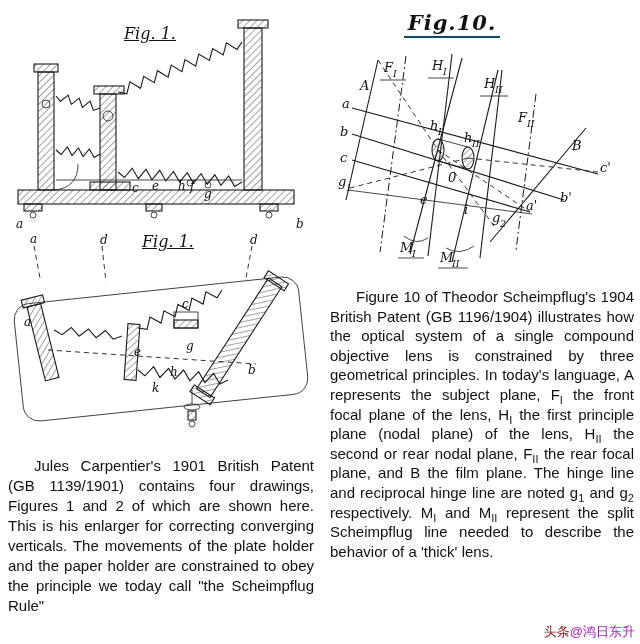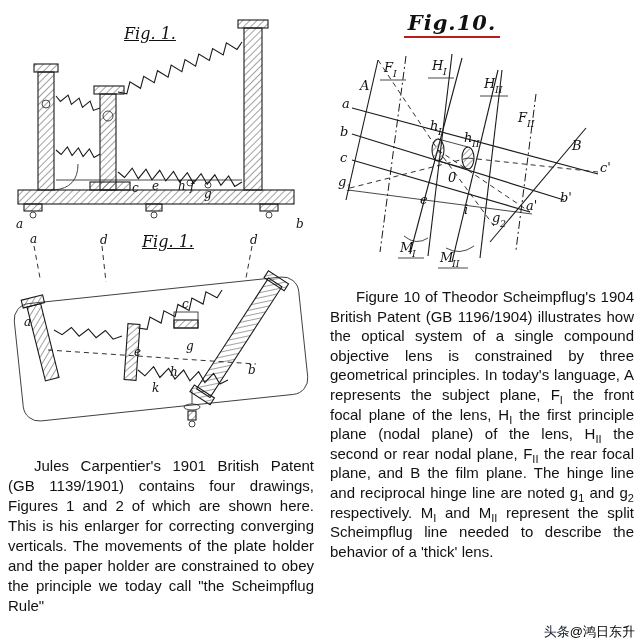--- a/index.html
+++ b/index.html
@@ -1,40 +1,40 @@
 <!DOCTYPE html>
 <html><head>
 <meta charset="utf-8">
 <style>
   html,body{margin:0;padding:0;background:#fff;width:640px;height:644px;
     font-family:"Liberation Sans",sans-serif;color:#111;overflow:hidden}
   .page{position:relative;width:640px;height:644px;background:#fff}
   .fig-title{position:absolute;font:italic 16px "DejaVu Serif",serif;text-decoration:underline;white-space:nowrap}
   #fig10-title{position:absolute;left:404px;top:10px;width:96px;text-align:center;
-    font:italic 700 21px "DejaVu Serif",serif;letter-spacing:1px;border-bottom:2px solid #b91c1c;padding-bottom:1px}
+    font:italic 700 21px "DejaVu Serif",serif;letter-spacing:1px;border-bottom:2px solid #0c4a6e;padding-bottom:1px}
   .caption{position:absolute;text-align:justify;font-size:15px;margin:0}
   #caption-left{left:8px;top:456px;width:306px;line-height:20px;text-indent:26px}
   #caption-right{left:330px;top:287px;width:304px;line-height:19.6px;text-indent:26px}
   sub{font-size:11px;line-height:0}
   .dlbl{font:italic 13px "DejaVu Serif",serif;fill:#111}
   .dsub{font:italic 9.5px "DejaVu Serif",serif;fill:#111}
   .slbl{font:italic 12px "DejaVu Serif",serif;fill:#111}
   svg{position:absolute}
   #fig1-svg{left:4px;top:4px}
   #fig2-svg{left:4px;top:232px}
   #fig10-svg{left:326px;top:2px}
   .ln{stroke:#1a1a1a;stroke-width:1.1;fill:none}
   .thin{stroke:#1a1a1a;stroke-width:0.8;fill:none}
   .dash{stroke:#1a1a1a;stroke-width:0.9;fill:none;stroke-dasharray:5 4}
   .dashdot{stroke:#1a1a1a;stroke-width:1;fill:none;stroke-dasharray:8 3 2 3}
   .hrect{fill:url(#hatch);stroke:#1a1a1a;stroke-width:1.1}
   .zig{stroke:#1a1a1a;stroke-width:1.1;fill:none}
   .watermark{position:absolute;right:5px;bottom:3px;font-size:13px;white-space:nowrap}
-  .wm-prefix{color:#0f172a}
-  .wm-handle{color:#000000}
+  .wm-prefix{color:#7f1d1d}
+  .wm-handle{color:#a21caf}
 </style>
 </head>
 <body>
 
 <div class="page">
 
   <div class="fig-title" id="fig1-title" style="left:124px;top:24px">Fig. 1.</div>
 
   <svg id="fig1-svg" width="312" height="230" viewBox="0 0 312 230">
     <defs>

